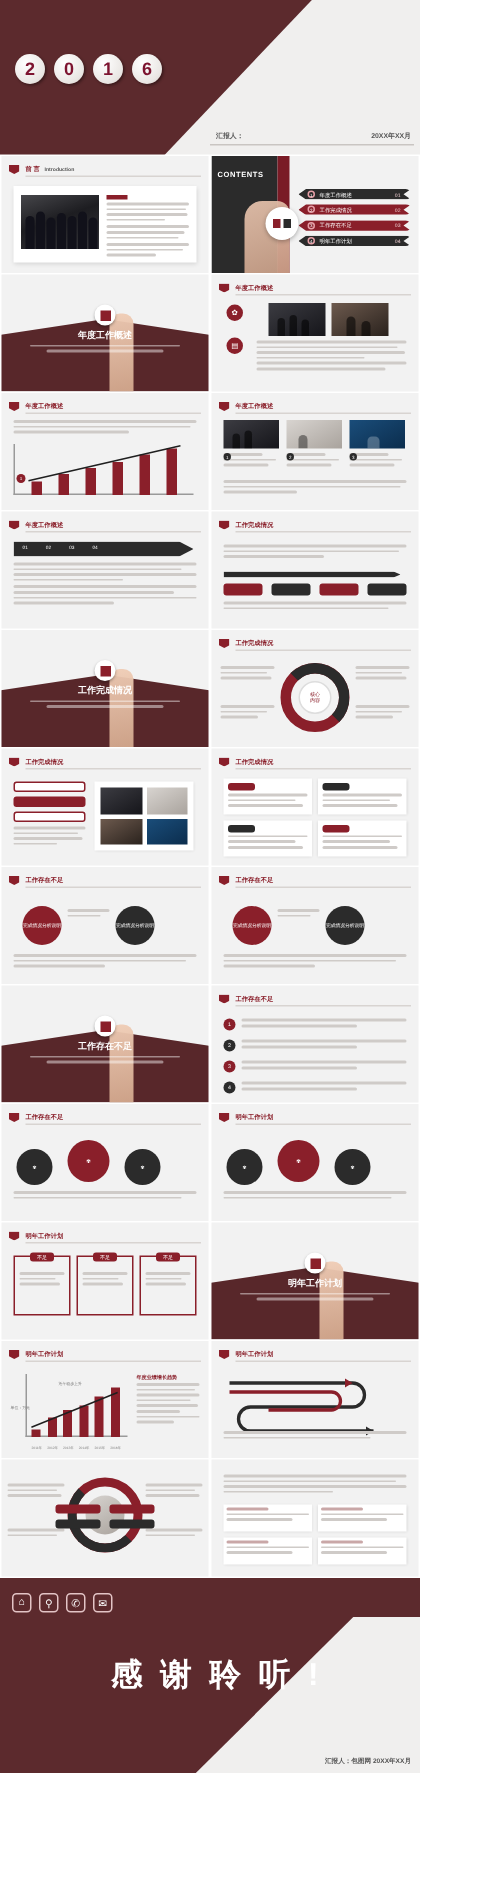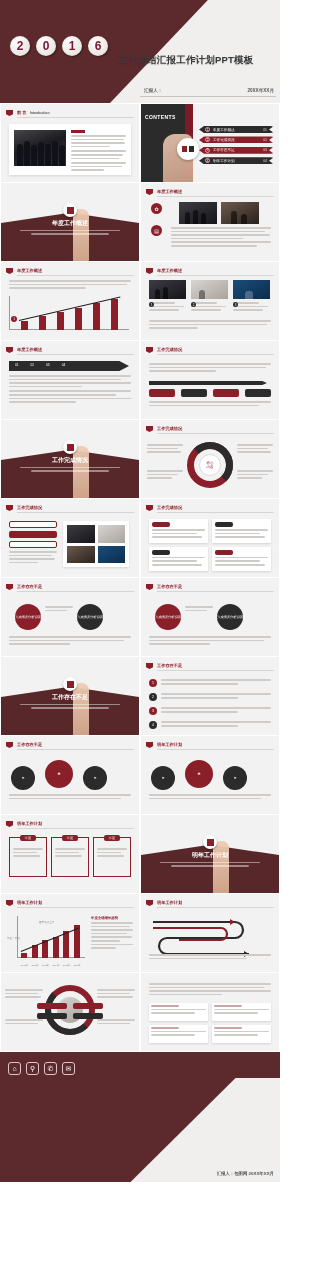--- a/index.html
+++ b/index.html
@@ -165,21 +165,20 @@
 <div class="page">
 
   <div class="hero">
     <div class="wedge"></div>
     <div class="yearrow">
       <div class="yd">2</div>
       <div class="yd">0</div>
       <div class="yd">1</div>
       <div class="yd">6</div>
     </div>
-    <div class="htitle">工作总结汇报工作计划PPT模板</div>
     <div class="hline"></div>
     <div class="hmeta">
       <span>汇报人：</span>
       <span>20XX年XX月</span>
     </div>
   </div>
 
   <div class="slide col-l" style="top:104px;">
     <div class="hdr">
       <div class="flag"></div>
@@ -796,16 +795,17 @@
     <div class="socrow" id="socrow">
         <div class="soc">⌂</div>
         <div class="soc">⚲</div>
         <div class="soc">✆</div>
         <div class="soc">✉</div>
       </div>
   </div>
 
   <div class="ty" style="top:1078px;">
     <div class="wedge"></div>
+    <div class="big">感 谢 聆 听 !</div>
     <div class="meta">汇报人：包图网  20XX年XX月</div>
   </div>
 
 </div>
 
 </body></html>

